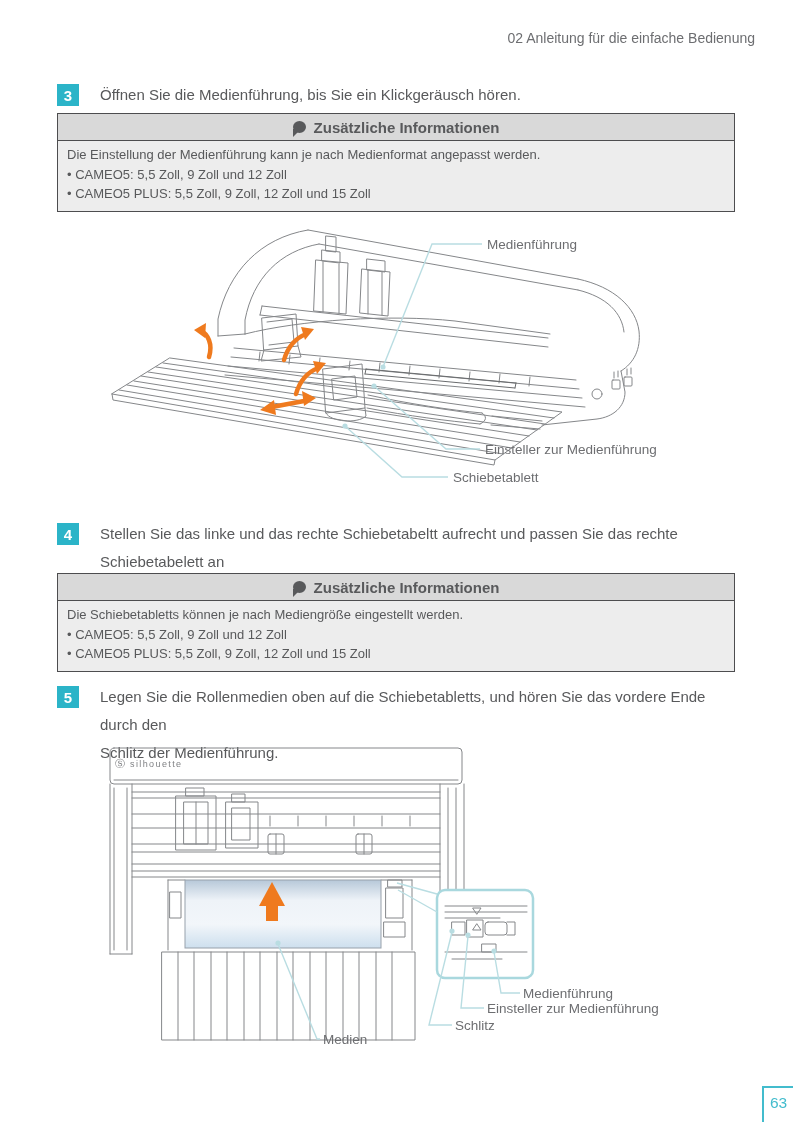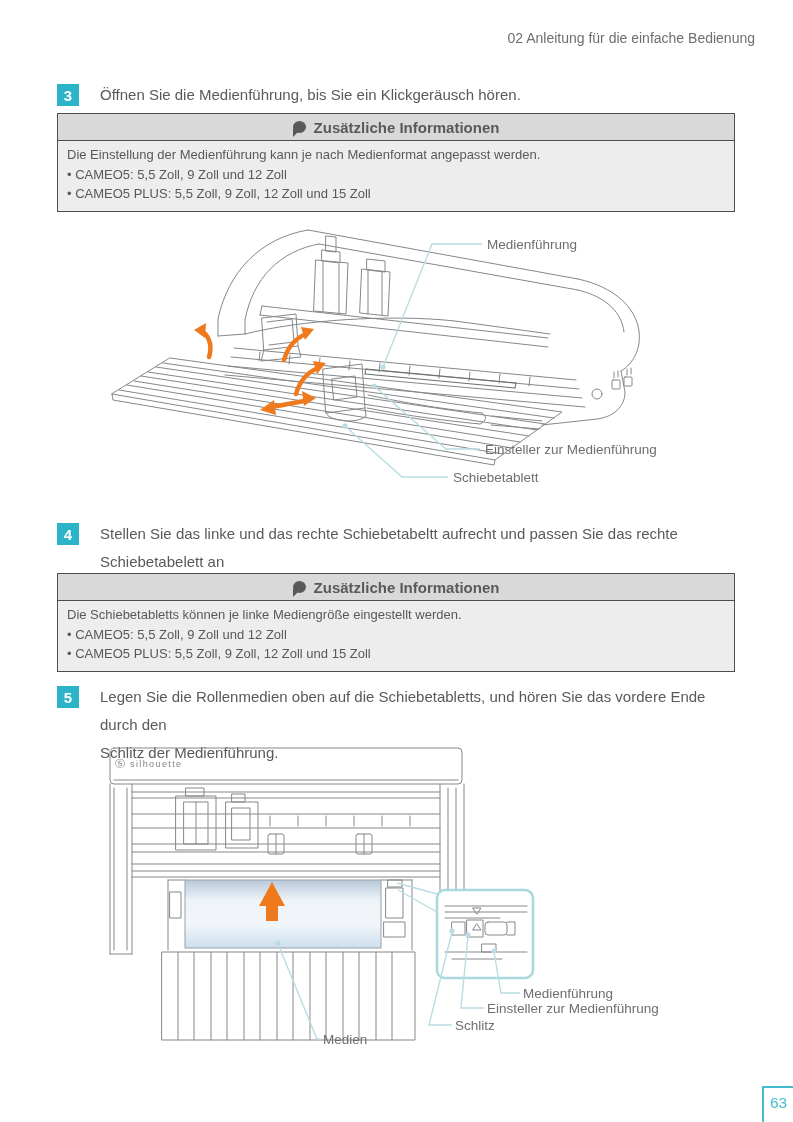--- a/index.html
+++ b/index.html
@@ -159,21 +159,21 @@
     <div>Stellen Sie das linke und das rechte Schiebetabeltt aufrecht und passen Sie das rechte Schiebetabelett an</div>
     <div>die Medienbreite an.</div>
   </div>
 
   <div class="info-box" style="top:573px;">
     <div class="info-header">
       <span class="bubble"></span>
       <span>Zusätzliche Informationen</span>
     </div>
     <div class="info-body">
-      <div>Die Schiebetabletts können je linke Mediengröße eingestellt werden.</div>
+      <div>Die Schiebetabletts können je nach Mediengröße eingestellt werden.</div>
       <div>•  CAMEO5: 5,5 Zoll, 9 Zoll und 12 Zoll</div>
       <div>•  CAMEO5 PLUS: 5,5 Zoll, 9 Zoll, 12 Zoll und 15 Zoll</div>
     </div>
   </div>
 
   <div class="step-badge" style="top:686px;">
     <span>5</span>
   </div>
   <div class="step-text" style="top:683px;">
     <div>Legen Sie die Rollenmedien oben auf die Schiebetabletts, und hören Sie das vordere Ende durch den</div>

